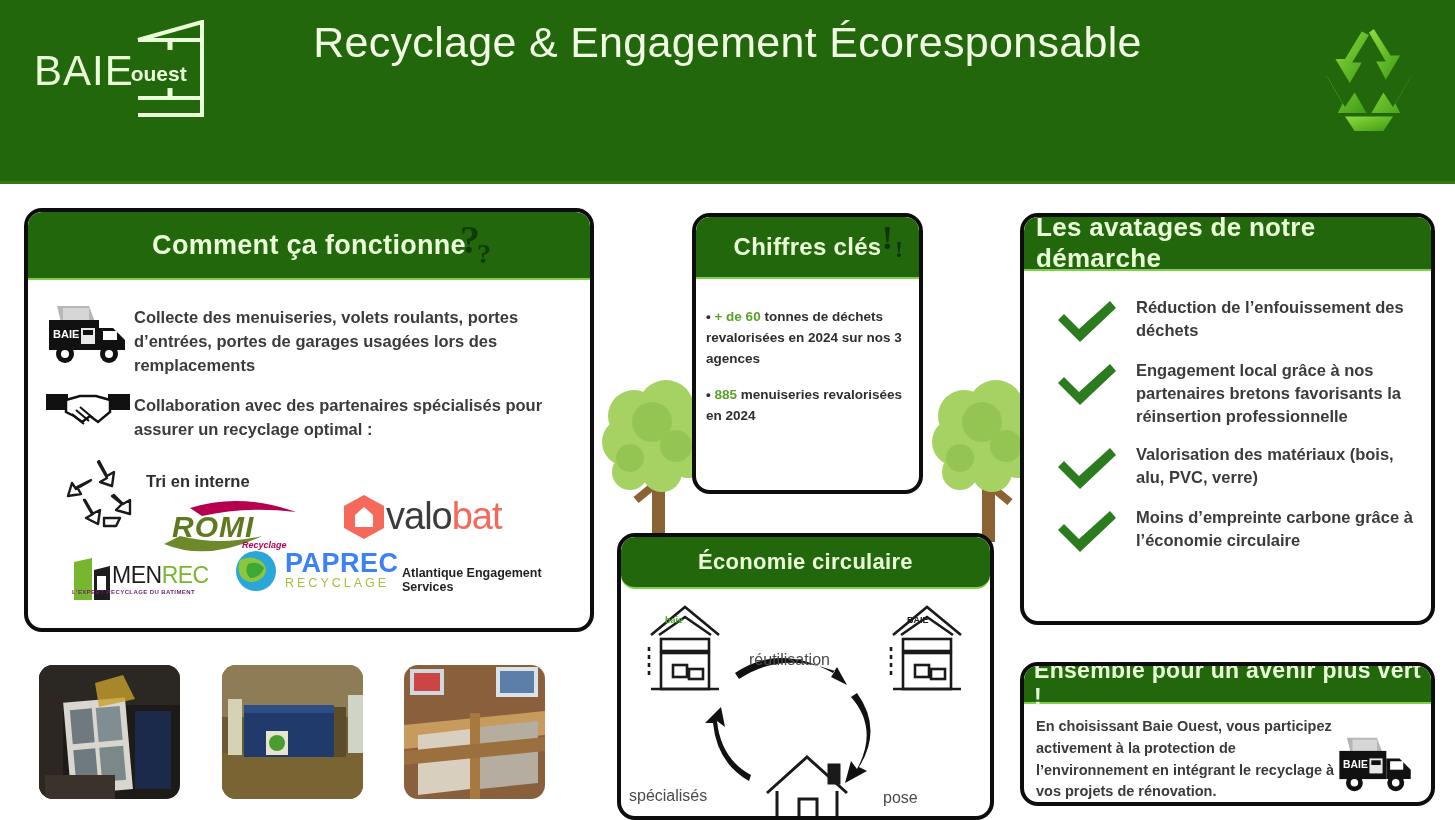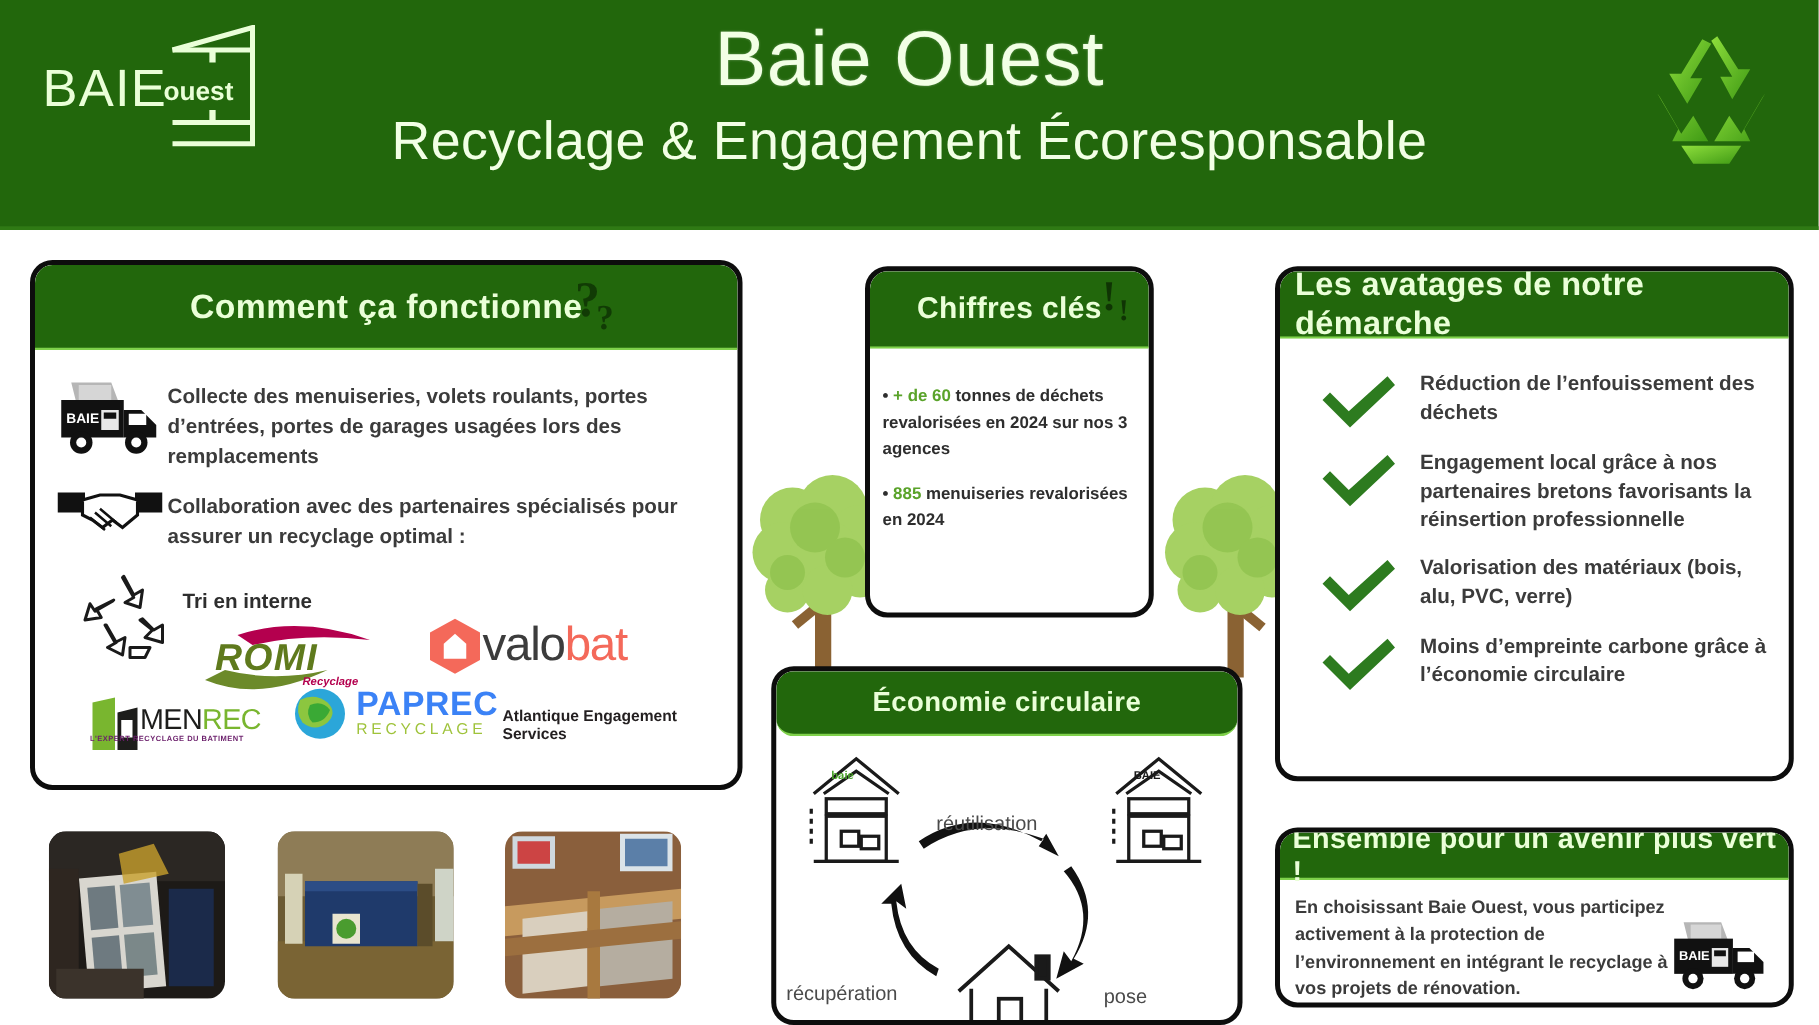--- a/index.html
+++ b/index.html
@@ -207,21 +207,20 @@
     <svg class="logo-window" viewBox="0 0 76 99">
       <path d="M4 20 L68 2 L68 95 L4 95" fill="none" stroke="#eaffd8" stroke-width="4"></path>
       <line x1="4" y1="20" x2="68" y2="20" stroke="#eaffd8" stroke-width="4"></line>
       <line x1="4" y1="78" x2="68" y2="78" stroke="#eaffd8" stroke-width="4"></line>
       <line x1="36" y1="20" x2="36" y2="30" stroke="#eaffd8" stroke-width="5"></line>
       <line x1="36" y1="68" x2="36" y2="78" stroke="#eaffd8" stroke-width="5"></line>
     </svg>
   </div>
 
   <div class="title-block">
-    <div class="main-title">Baie Ouest</div>
     <div class="sub-title">Recyclage &amp; Engagement Écoresponsable</div>
   </div>
 
   <svg class="recycle-header" viewBox="0 0 100 100">
     <defs>
       <linearGradient id="rg1" x1="0" y1="0" x2="1" y2="1">
         <stop offset="0%" stop-color="#8ede3c"></stop>
           <stop offset="100%" stop-color="#3f9a14"></stop>
       </linearGradient>
     </defs>
@@ -469,21 +468,21 @@
       </g>
 
       <g fill="#111">
         <path d="M118 90 Q160 62 214 82 L210 88 L226 96 L216 78 L212 84 Q158 54 114 84 Z"></path>
         <path d="M230 108 Q258 140 236 180 L230 172 L224 194 L246 182 L238 178 Q262 140 236 104 Z"></path>
         <path d="M130 186 Q100 170 96 132 L104 138 L100 118 L84 134 L92 134 Q96 174 128 192 Z"></path>
       </g>
     </svg>
     <span class="circ-label" id="label-reutilisation">réutilisation</span>
     <span class="circ-label" id="label-pose">pose</span>
-    <span class="circ-label" id="label-recuperation">récupération</span>
+    <span class="circ-label" id="label-recuperation">spécialisés</span>
   </div>
 </div>
 
 <div class="card" id="card-advantages">
   <div class="card-head">
     <span class="card-head-title">Les avatages de notre démarche</span>
   </div>
   <div class="card-body">
     <div class="adv-row">
       <div class="adv-check">

